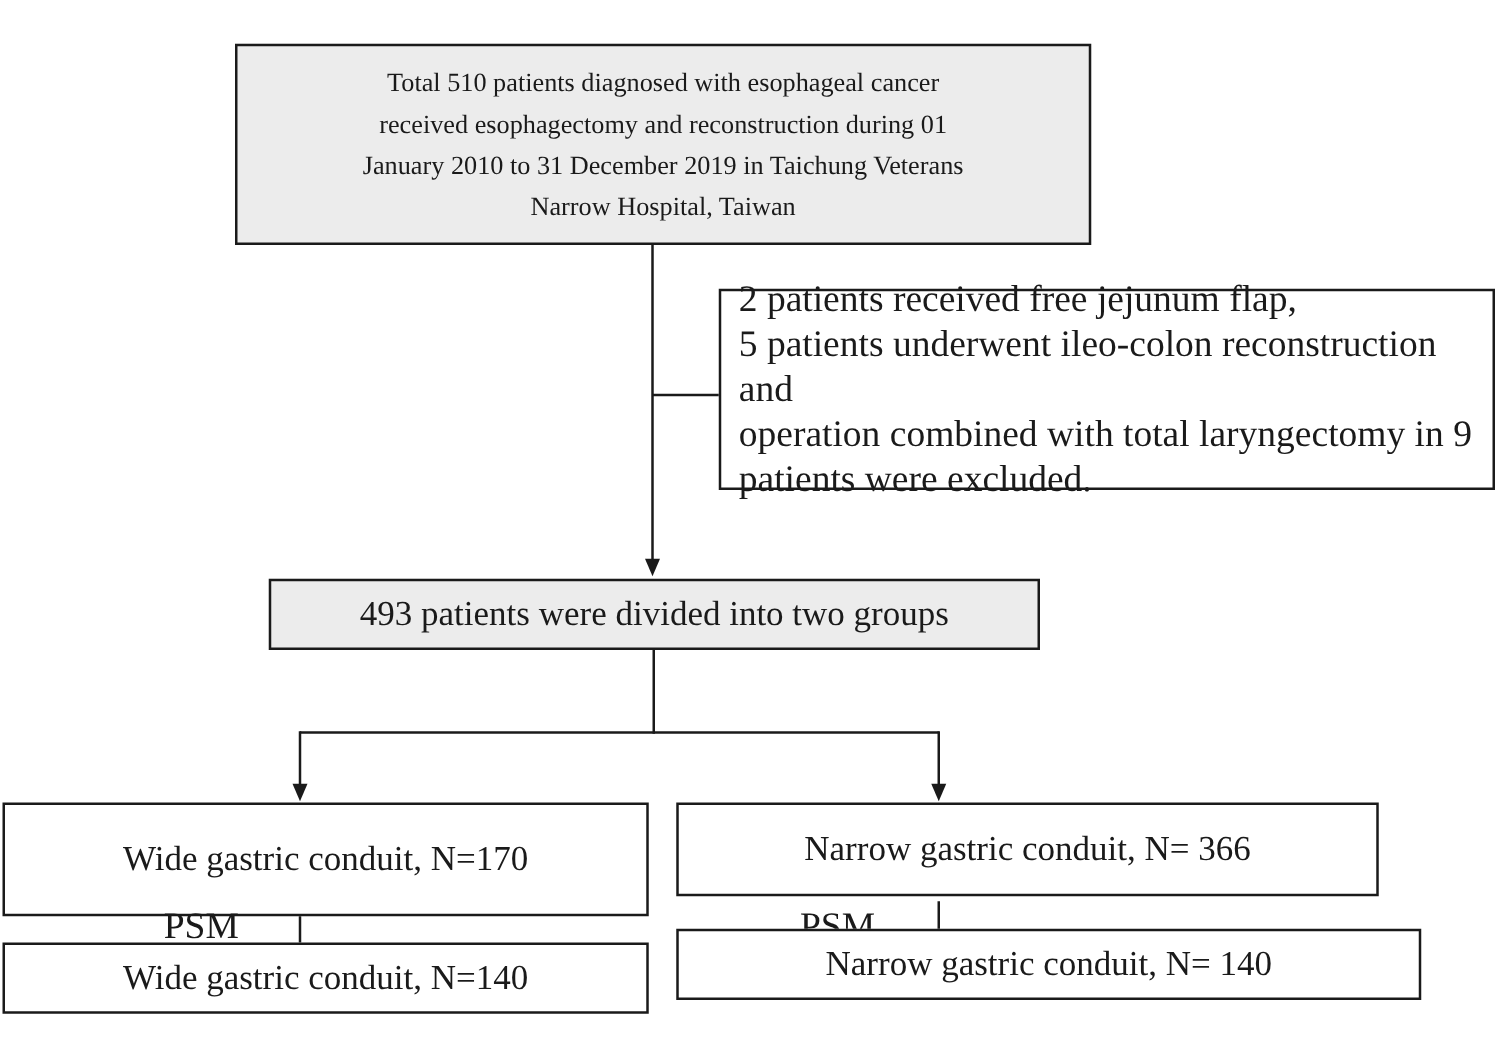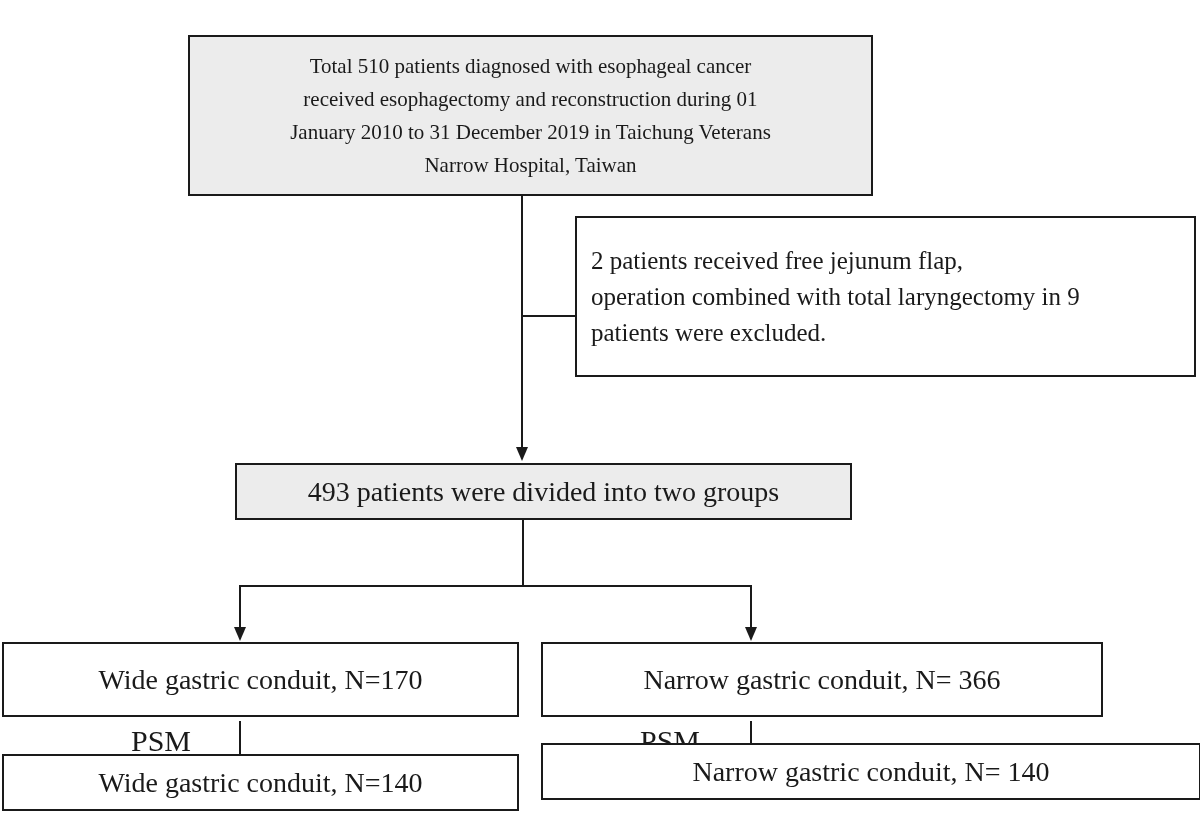--- a/index.html
+++ b/index.html
@@ -27,34 +27,33 @@
     display:flex;flex-direction:column;
     align-items:center;justify-content:center;
   }
   .fbox.gray{background:var(--box-fill);}
   .fbox.center{text-align:center;}
   .top-box{
     left:188px;top:3px;width:685px;height:161px;
     font-size:21px;line-height:33px;margin-top:32px;
   }
   .exclusion-box{
-    left:575px;top:216px;width:621px;height:161px;
+    left:575px;top:231px;width:621px;height:161px;
     align-items:flex-start;justify-content:center;
     padding:4px 14px;
-    font-size:25px;line-height:36px;text-align:left;
+    font-size:30px;line-height:36px;text-align:left;
   }
   .divide-box{
     left:215px;top:463px;width:617px;height:57px;
     font-size:28px;
-    margin-left:20px;
   }
-  .wide-box{left:2px;top:642px;width:517px;height:75px;font-size:28px;}
+  .wide-box{left:2px;top:642px;width:517px;height:91px;font-size:28px;}
   .narrow-box{left:541px;top:642px;width:562px;height:75px;font-size:28px;}
   .wide-psm-box{left:2px;top:754px;width:517px;height:57px;font-size:28px;}
-  .narrow-psm-box{left:541px;top:743px;width:660px;height:57px;font-size:28px;}
+  .narrow-psm-box{left:541px;top:743px;width:596px;height:57px;font-size:28px;}
   .psm-label{
     position:absolute;
     font-size:30px;line-height:30px;
     color:var(--text);
   }
   .psm-left{left:131px;top:726px;}
   .psm-right{left:640px;top:726px;}
   .connectors line{stroke:var(--line);stroke-width:2;}
   .connectors polygon{fill:var(--line);}
 </style>
@@ -89,20 +88,21 @@
 
   <div class="fbox gray center top-box">
     <div>Total 510 patients diagnosed with esophageal cancer</div>
     <div>received esophagectomy and reconstruction during 01</div>
     <div>January 2010 to 31 December 2019 in Taichung Veterans</div>
     <div>Narrow Hospital, Taiwan</div>
   </div>
 
   <div class="fbox exclusion-box">
     <div>2 patients received free jejunum flap,</div>
+    <div>5 patients underwent ileo-colon reconstruction and</div>
     <div>operation combined with total laryngectomy in 9</div>
     <div>patients were excluded.</div>
   </div>
 
   <div class="fbox gray center divide-box">
     <div>493 patients were divided into two groups</div>
   </div>
 
   <div class="fbox center wide-box">
     <div>Wide gastric conduit, N=170</div>

